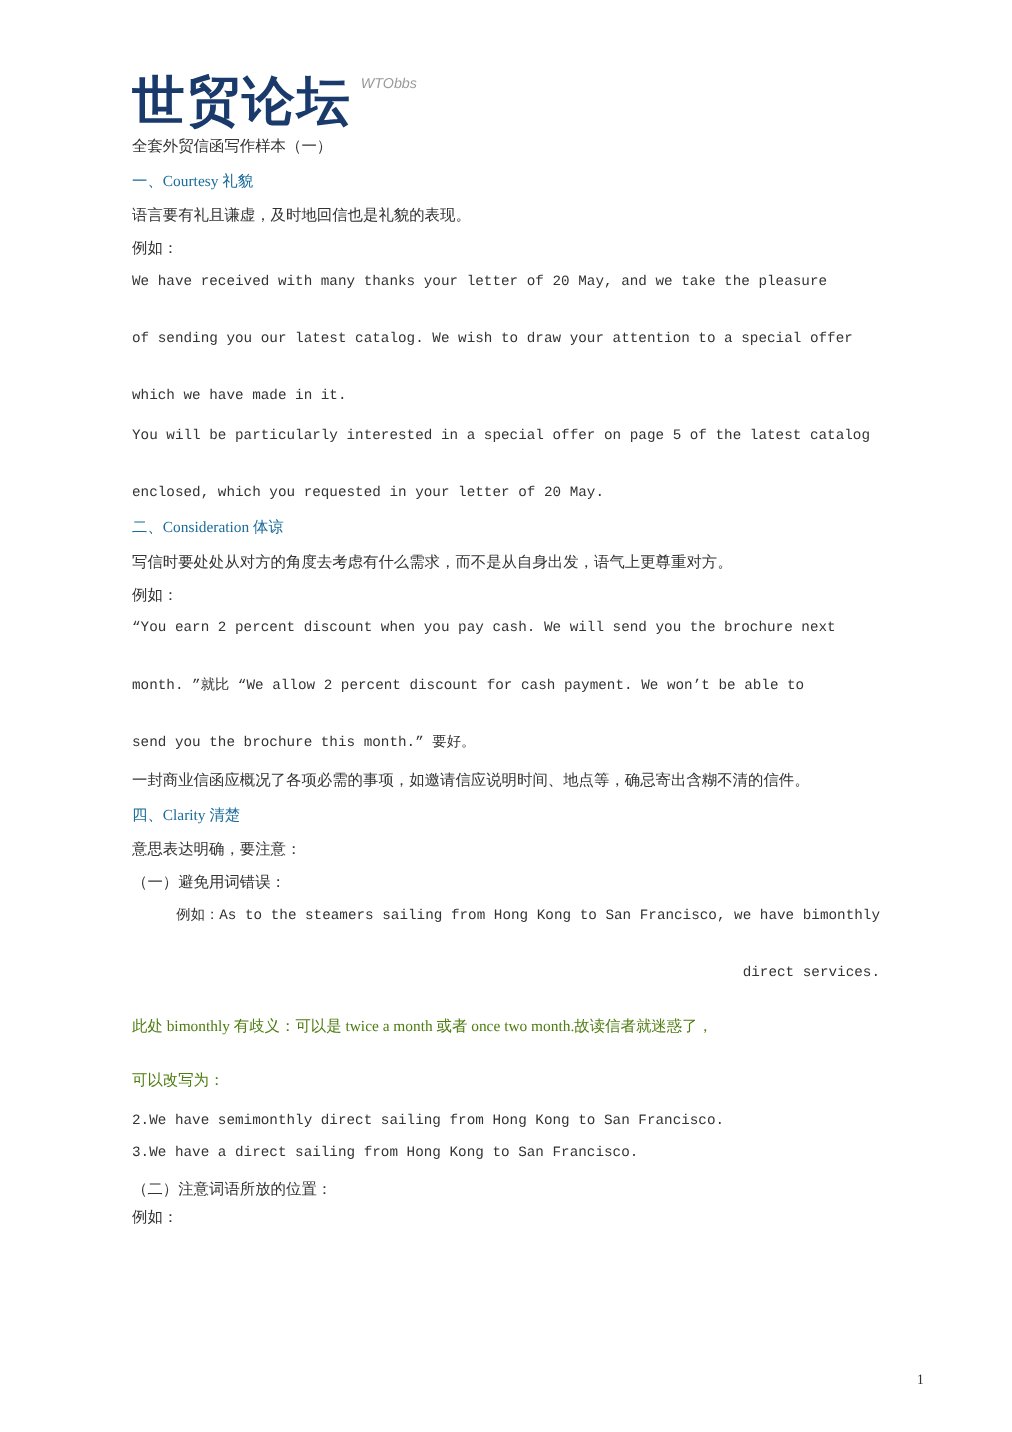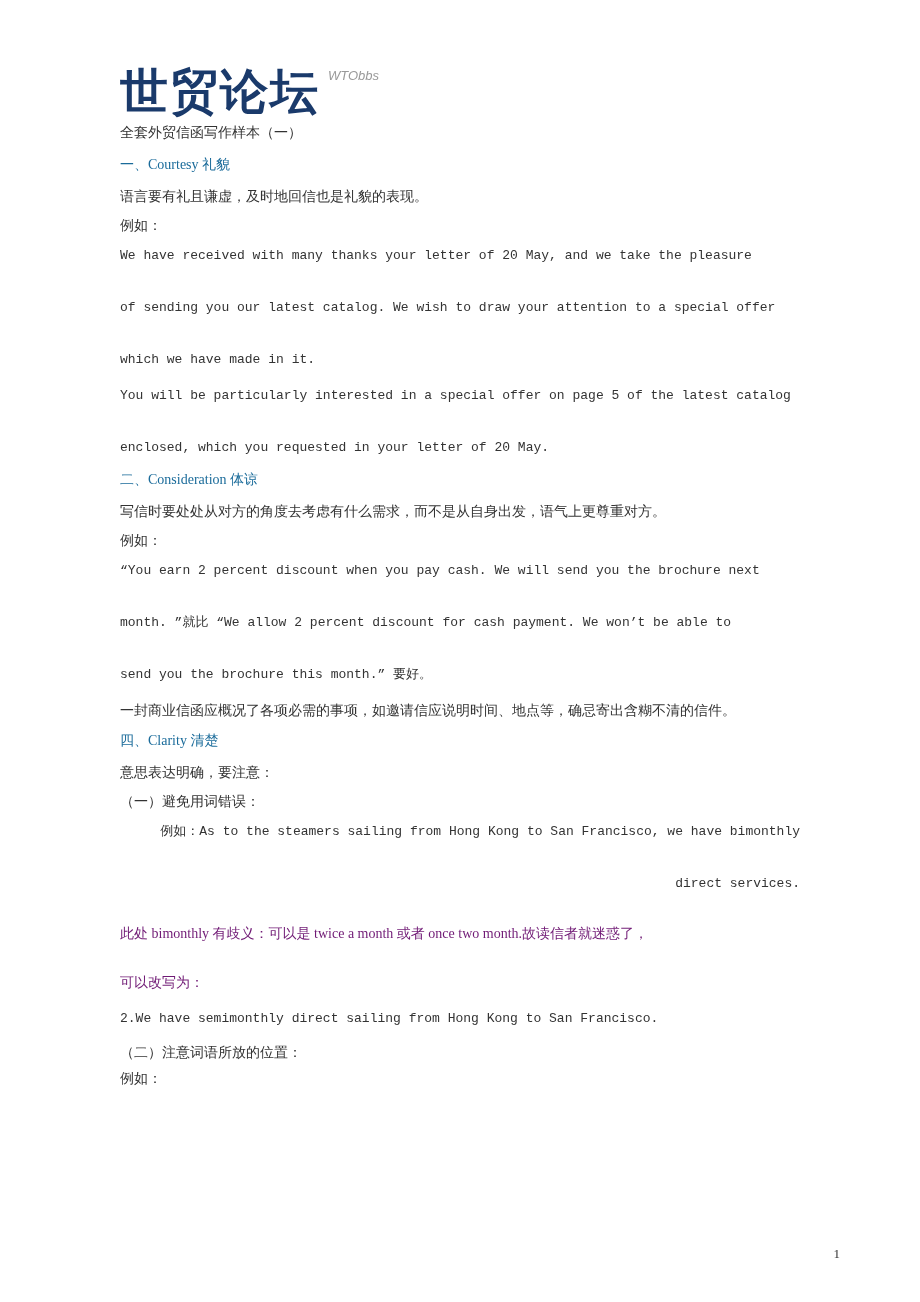--- a/index.html
+++ b/index.html
@@ -71,21 +71,21 @@
     .english-block {
       font-family: "Courier New", Courier, monospace;
       font-size: 13px;
       color: #333;
       line-height: 2.0;
       margin-bottom: 10px;
     }
 
     .chinese-note {
       font-size: 14px;
-      color: #701a75;
+      color: #4d7c0f;
       margin-bottom: 10px;
       line-height: 1.8;
       margin-top: 24px;
     }
 
     .list-item-en {
       font-family: "Courier New", Courier, monospace;
       font-size: 13px;
       color: #333;
       line-height: 2.2;
@@ -154,18 +154,19 @@
   <div class="section-heading">四、Clarity 清楚</div>
   <div class="section-desc">意思表达明确，要注意：</div>
   <div class="sub-heading">（一）避免用词错误：</div>
   <div class="english-block" style="white-space: pre-line; text-align: right;">例如：As to the steamers sailing from Hong Kong to San Francisco, we have bimonthly
 
 direct services.</div>
   <div class="chinese-note">此处 bimonthly 有歧义：可以是 twice a month 或者 once two month.故读信者就迷惑了，</div>
   <div class="chinese-note">可以改写为：</div>
   <div>
     <div class="list-item-en">2.We have semimonthly direct sailing from Hong Kong to San Francisco.</div>
+    <div class="list-item-en">3.We have a direct sailing from Hong Kong to San Francisco.</div>
   </div>
   <div class="sub-heading" style="margin-top:10px;">（二）注意词语所放的位置：</div>
   <div class="example-label">例如：</div>
 </div>
 
 <div class="page-number">1</div>
 
 </body></html>

